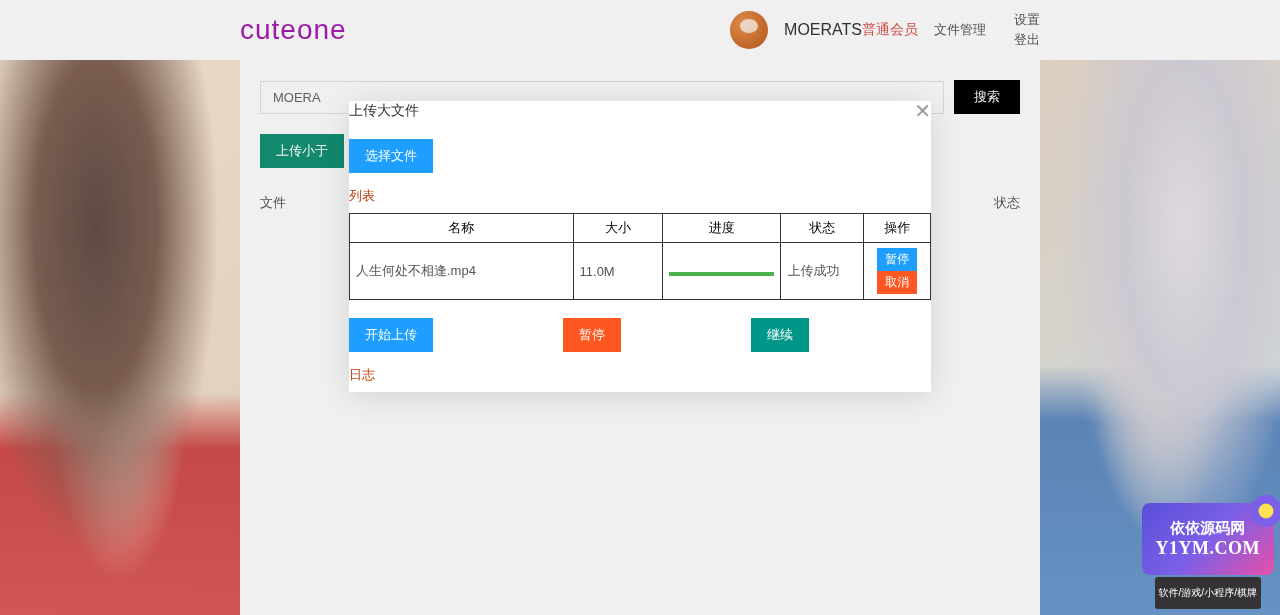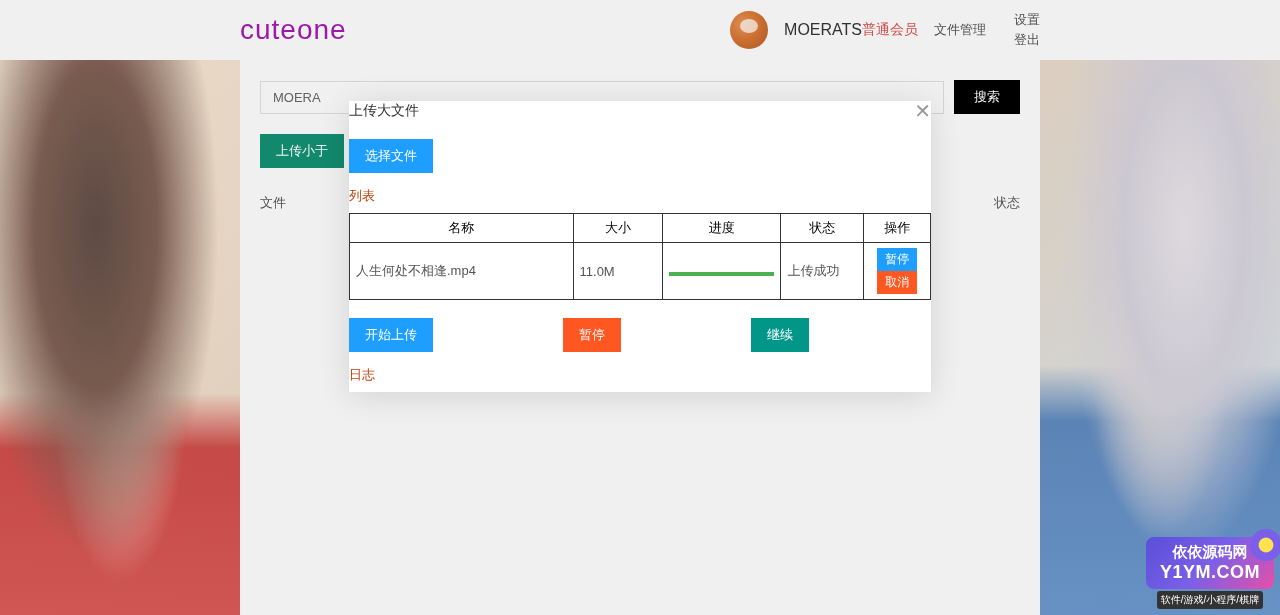--- a/index.html
+++ b/index.html
@@ -217,39 +217,39 @@
     .watermark {
       position: absolute;
       right: 6px;
       bottom: 6px;
       z-index: 50;
       text-align: center;
     }
     .watermark-main {
       background: linear-gradient(135deg, #5a4fd8 0%, #7b5fe8 50%, #e84fa8 100%);
       color: #fff;
-      padding: 6px 14px;
+      padding: 16px 14px;
       border-radius: 8px;
       position: relative;
     }
     .watermark-cn { font-size: 15px; font-weight: bold; }
-    .watermark-en { font-size: 18px; font-weight: bold; letter-spacing: 0.5px; }
+    .watermark-en { font-size: 18px; font-weight: bold; letter-spacing: 0.5px; font-family: Liberation Serif, serif; }
     .watermark-circle {
       position: absolute;
       right: -8px;
       top: -8px;
       width: 32px; height: 32px;
       border-radius: 50%;
       background: radial-gradient(circle, #ffe24f 30%, #7b5fe8 35%);
     }
     .watermark-sub {
       background: #333;
       color: #fff;
       font-size: 10px;
-      padding: 2px 4px;
+      padding: 9px 4px;
       border-radius: 3px;
       display: inline-block;
       margin-top: 2px;
     }
   </style>
 </head>
 <body>
 
 <div class="bg-left"></div>
 <div class="bg-right"></div>

